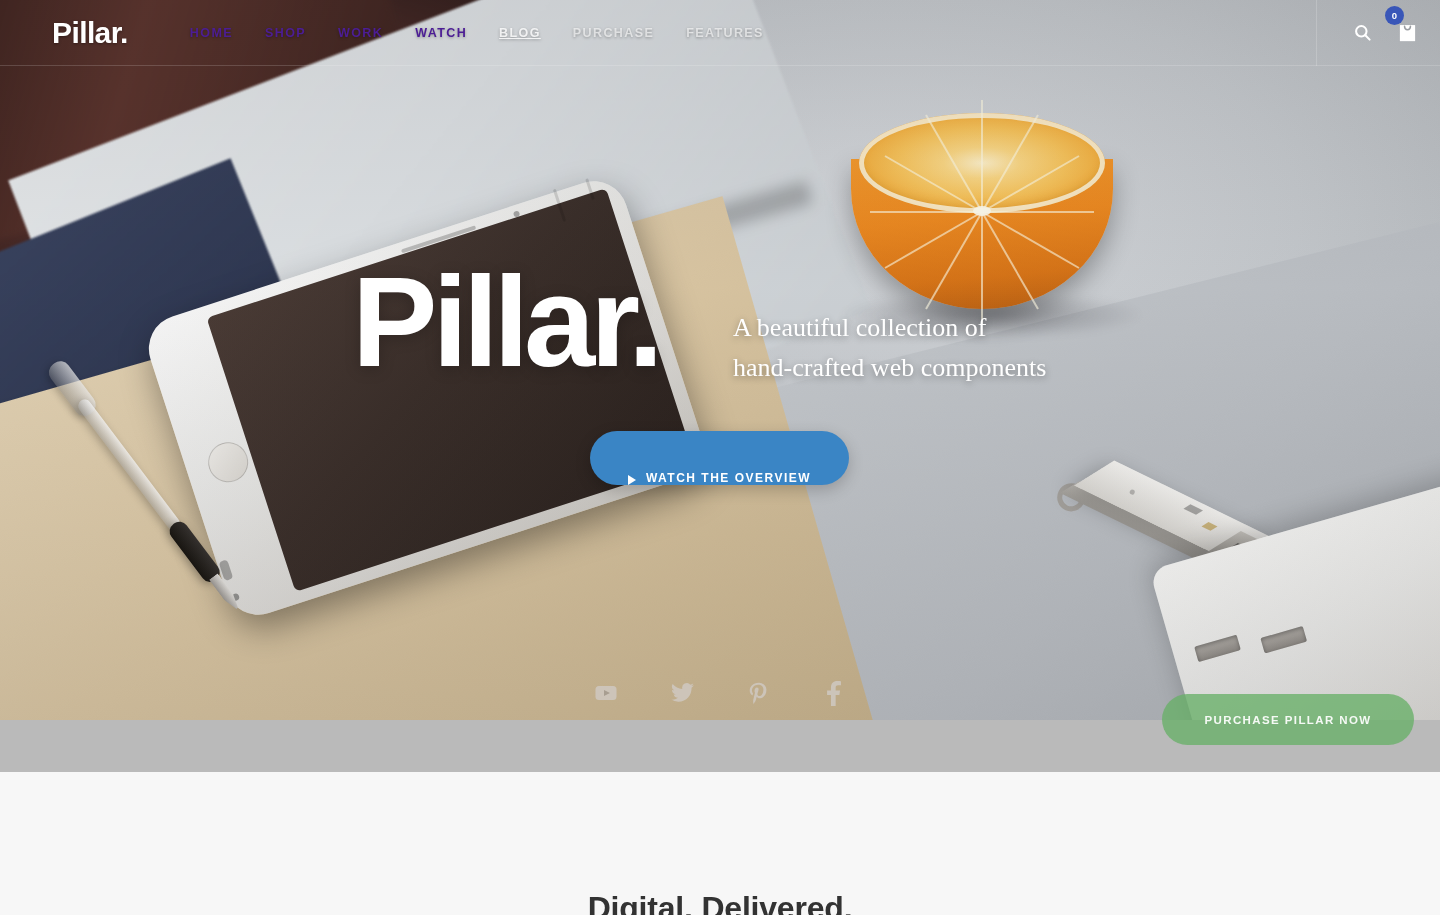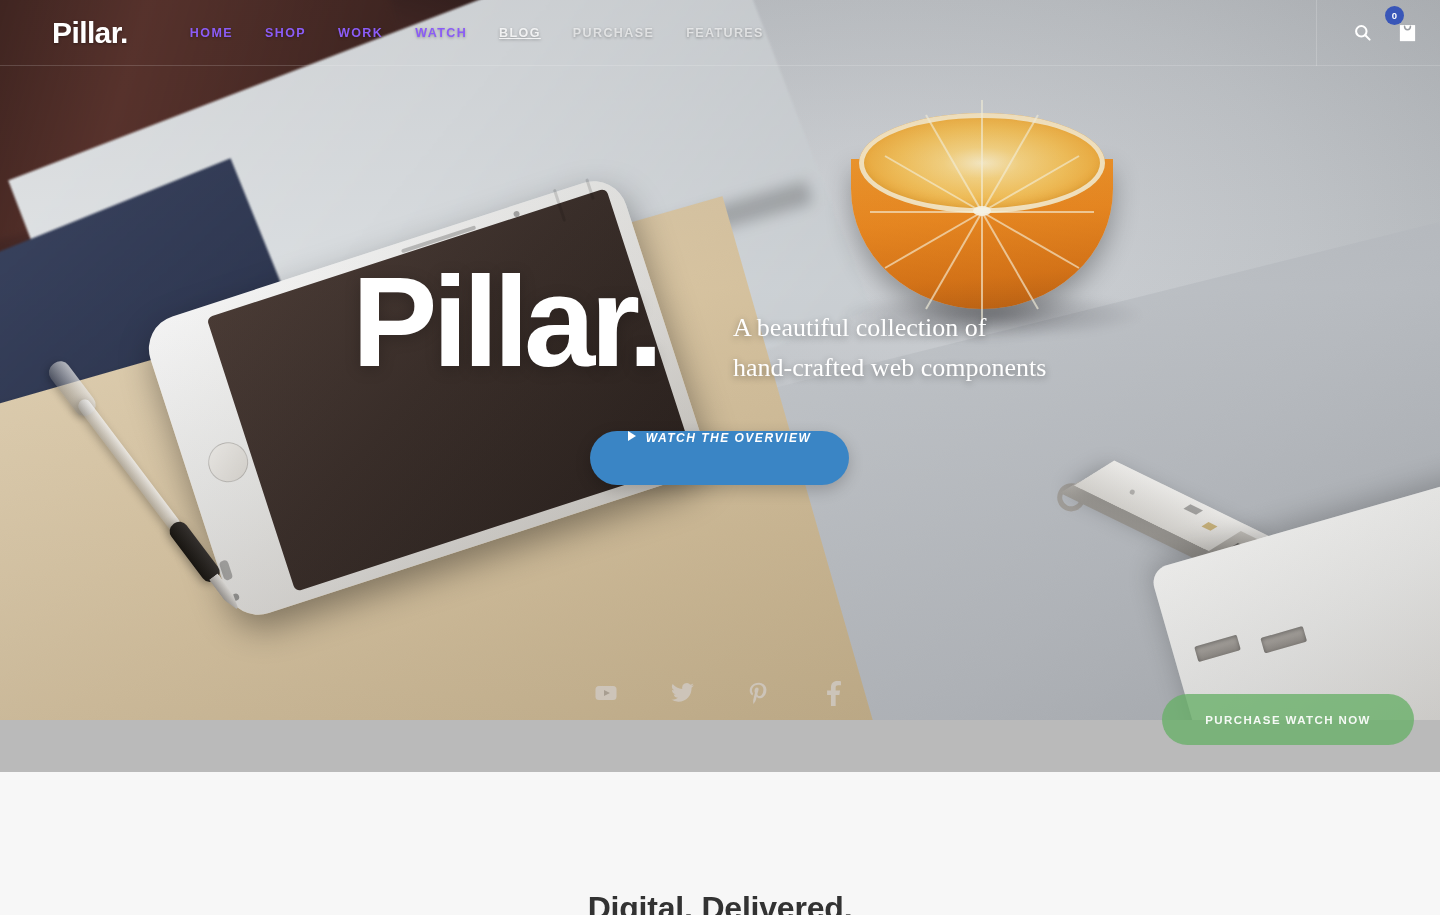--- a/index.html
+++ b/index.html
@@ -247,21 +247,21 @@
     border-bottom:1px solid rgba(255,255,255,.16);
     display:flex; align-items:center;
   }
   .logo {
     margin-left:52px; font-size:30px; font-weight:bold; color:#fff;
     letter-spacing:-.6px; line-height:1;
     text-shadow:0 1px 3px rgba(0,0,0,.35);
   }
   .nav-links { display:flex; margin-left:46px; }
   .nav-link {
-    color:#8b5cf6; font-size:12.5px; font-weight:bold; letter-spacing:1.4px;
+    color:#4c1d95; font-size:12.5px; font-weight:bold; letter-spacing:1.4px;
     padding:0 16px; cursor:pointer; white-space:nowrap;
     text-shadow:0 1px 3px rgba(0,0,0,.3);
   }
   .nav-link.dim { color:rgba(255,255,255,.82);text-decoration:underline; }
   .nav-link.dimmer { color:rgba(255,255,255,.62); }
   .nav-right {
     margin-left:auto; display:flex; align-items:center; height:66px;
     border-left:1px solid rgba(255,255,255,.18); padding-left:28px;
   }
   .nav-icon { width:34px; display:flex; justify-content:center; cursor:pointer; }
@@ -290,23 +290,22 @@
     font-size:26px; color:#fff; line-height:1.55;
     text-shadow:0 2px 7px rgba(0,0,0,.38);
     white-space:nowrap;
   }
   .watch-btn {
     position:absolute; left:590px; top:431px;
     width:259px; height:54px; border-radius:27px;
     background:#3a85c5; border:none; cursor:pointer;
     color:#fff; font-size:12px; font-weight:bold; letter-spacing:1.5px;
     font-family:"Liberation Sans", sans-serif;
-    display:flex; align-items:flex-start; justify-content:center;
+    display:flex; align-items:flex-end; justify-content:center;
     box-shadow:0 5px 16px rgba(0,0,0,.2);
-    font-style:italic;
   }
   .watch-btn .tri {
     display:inline-block; width:0; height:0; margin-right:10px;
     border-left:8px solid #fff;
     border-top:5px solid transparent; border-bottom:5px solid transparent;
   }
   .socials {
     position:absolute; left:0; top:676px; width:1440px;
     display:flex; justify-content:center; gap:42px;
   }
@@ -482,20 +481,20 @@
             <path d="M8.5 7.5c0 2.3 1.6 4 3.5 4s3.5-1.7 3.5-4" fill="none" stroke="#9a9da2" stroke-width="1.8" stroke-linecap="round"></path>
           </svg>
         </span>
       </div>
     </div>
   </div>
 
   <div class="grey-band"></div>
 
   <button class="purchase-btn">
-    <span>PURCHASE WATCH NOW</span>
+    <span>PURCHASE PILLAR NOW</span>
   </button>
 
   <div class="section">
     <h2 class="sec-title">Digital, Delivered.</h2>
   </div>
 
 </div>
 
 </body></html>

